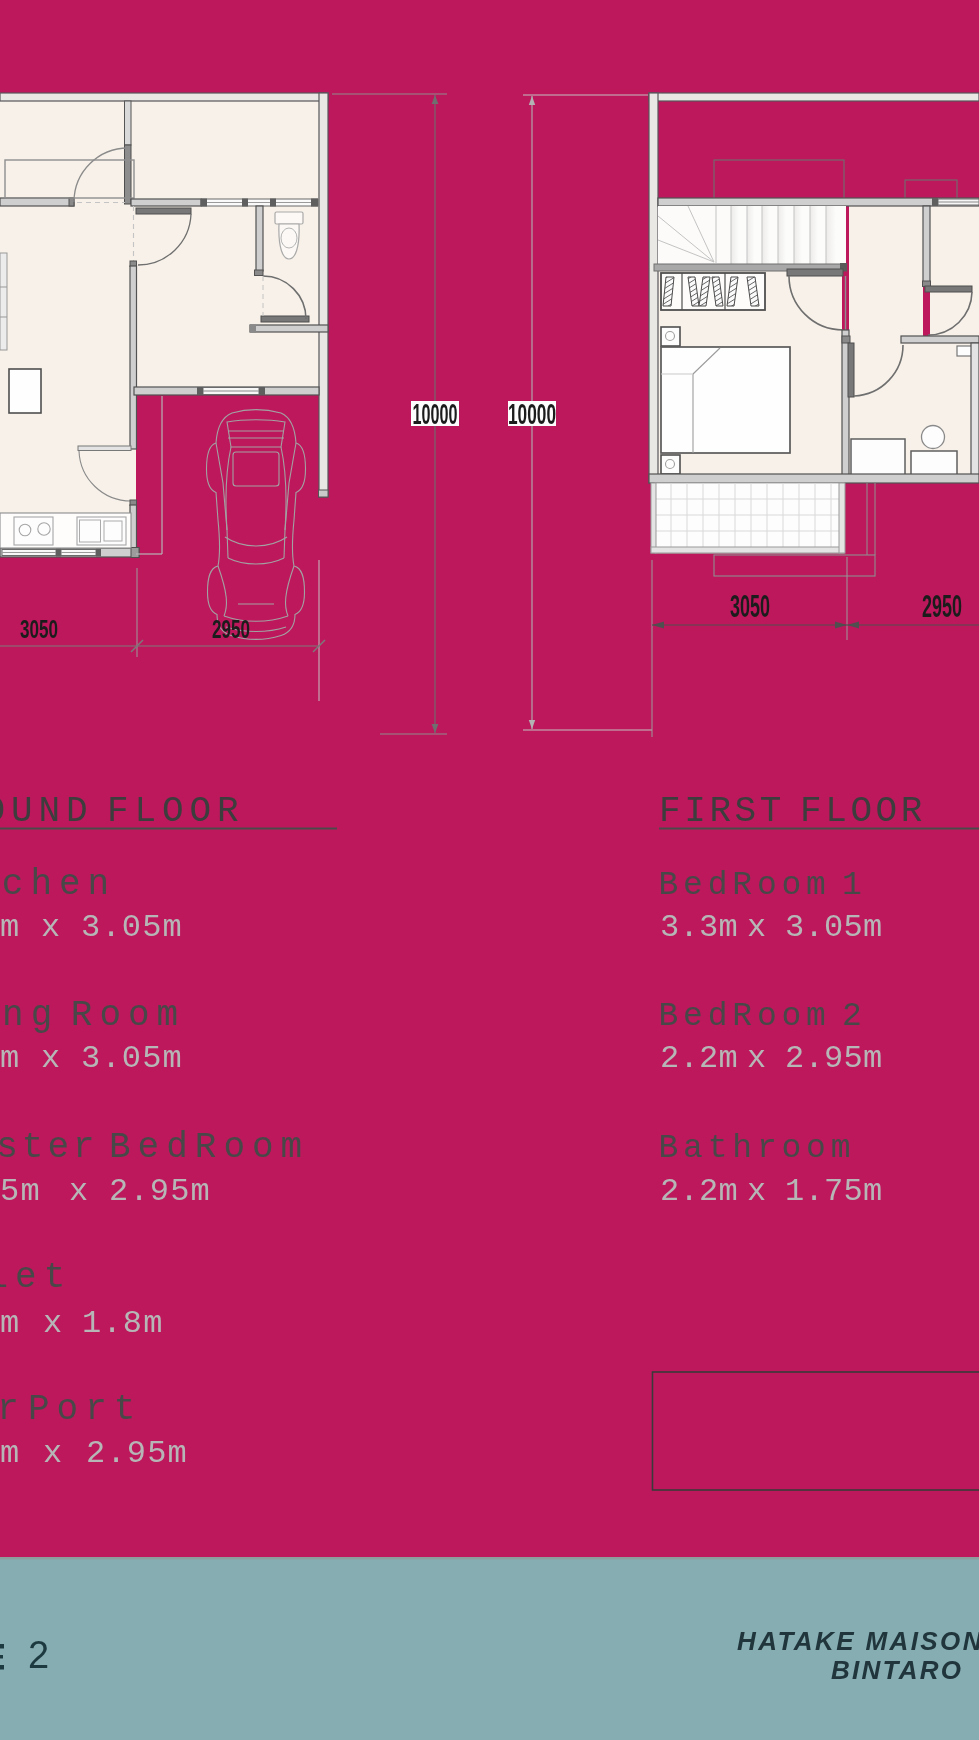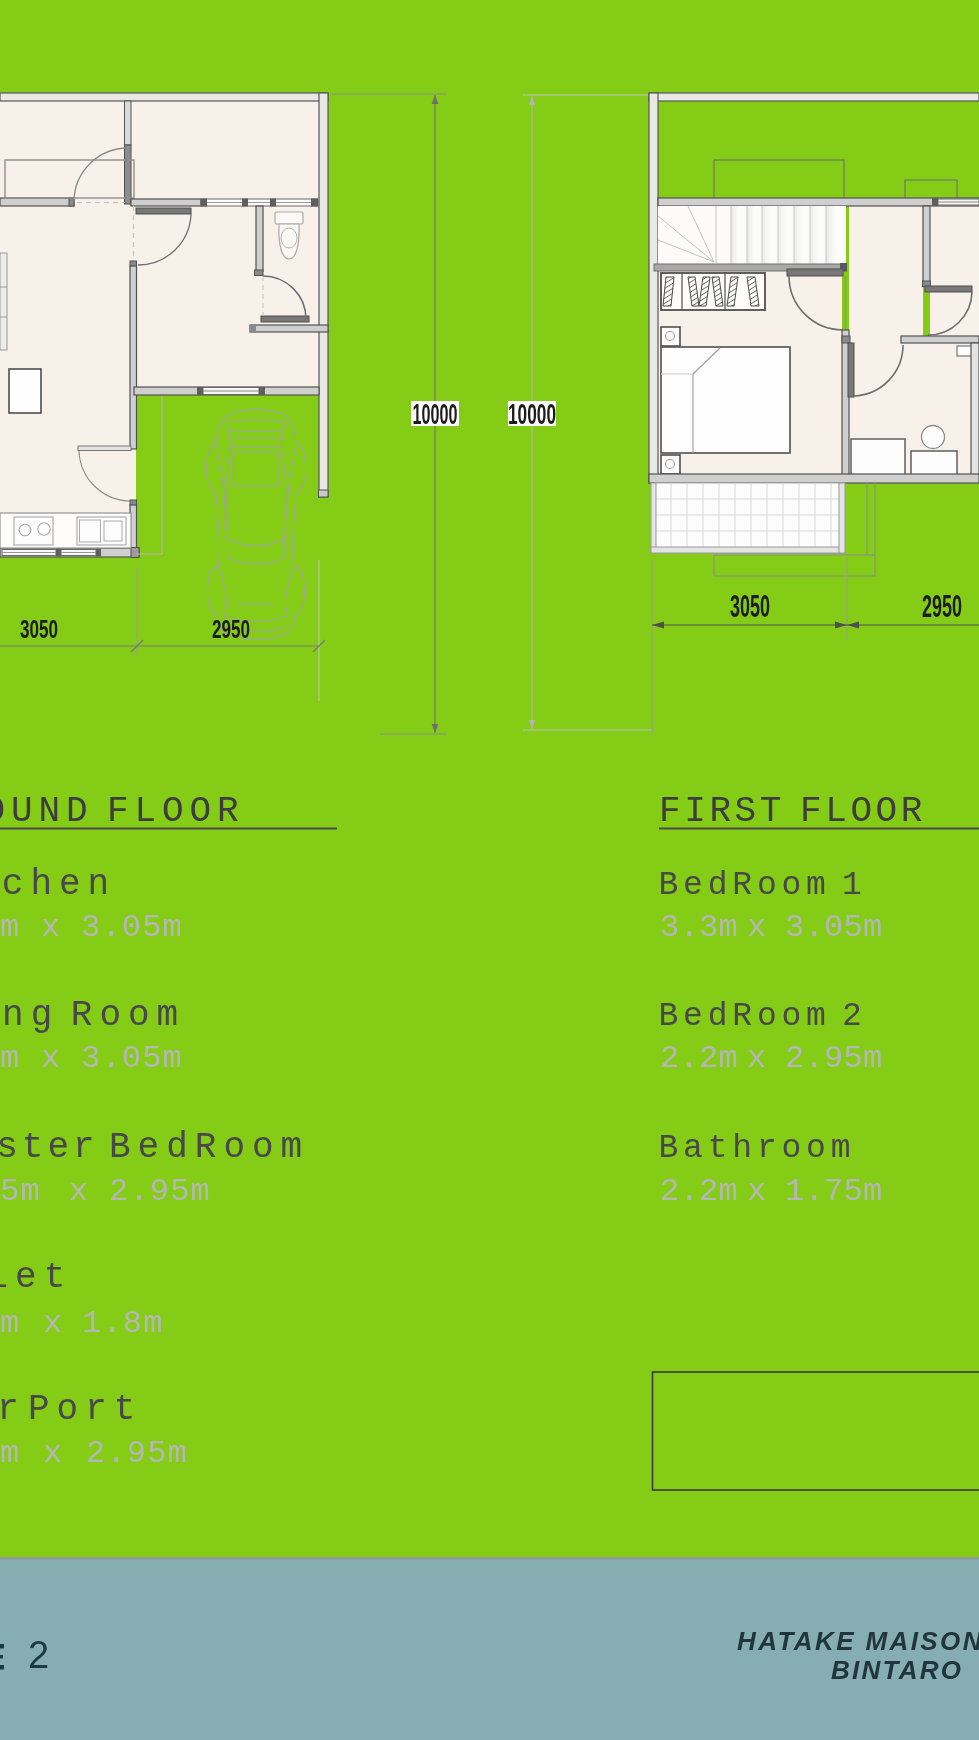--- a/index.html
+++ b/index.html
@@ -1,16 +1,16 @@
 <!DOCTYPE html>
 <html><head>
 <meta charset="utf-8">
 <style>
 html,body{margin:0;padding:0;background:#ffffff;}
-#page{position:relative;width:979px;height:1740px;overflow:hidden;background:#84cc16;font-family:"Liberation Sans",sans-serif;}
+#page{position:relative;width:979px;height:1740px;overflow:hidden;background:#be185d;font-family:"Liberation Sans",sans-serif;}
 svg{position:absolute;top:0;left:0;display:block;}
 </style>
 </head>
 <body>
 <div id="page">
 <svg width="979" height="1740" viewBox="0 0 979 1740">
 <defs>
 <pattern id="hatch" width="4.2" height="4.2" patternUnits="userSpaceOnUse" patternTransform="rotate(58)">
 <rect width="4.2" height="4.2" fill="#fafafa"></rect>
 <line x1="0" y1="0" x2="0" y2="4.2" stroke="#555" stroke-width="1.5"></line>

